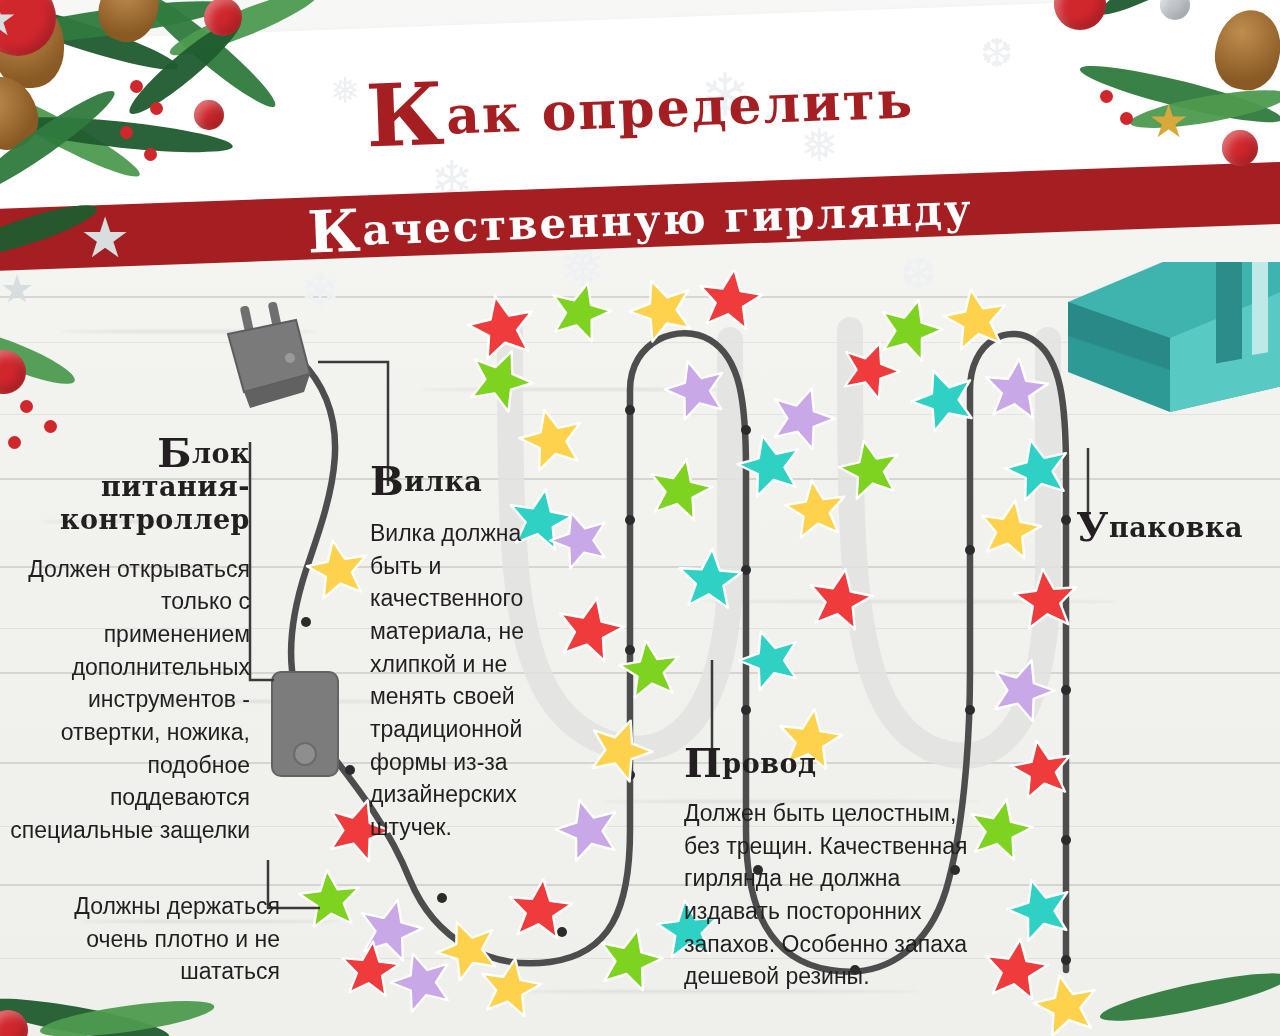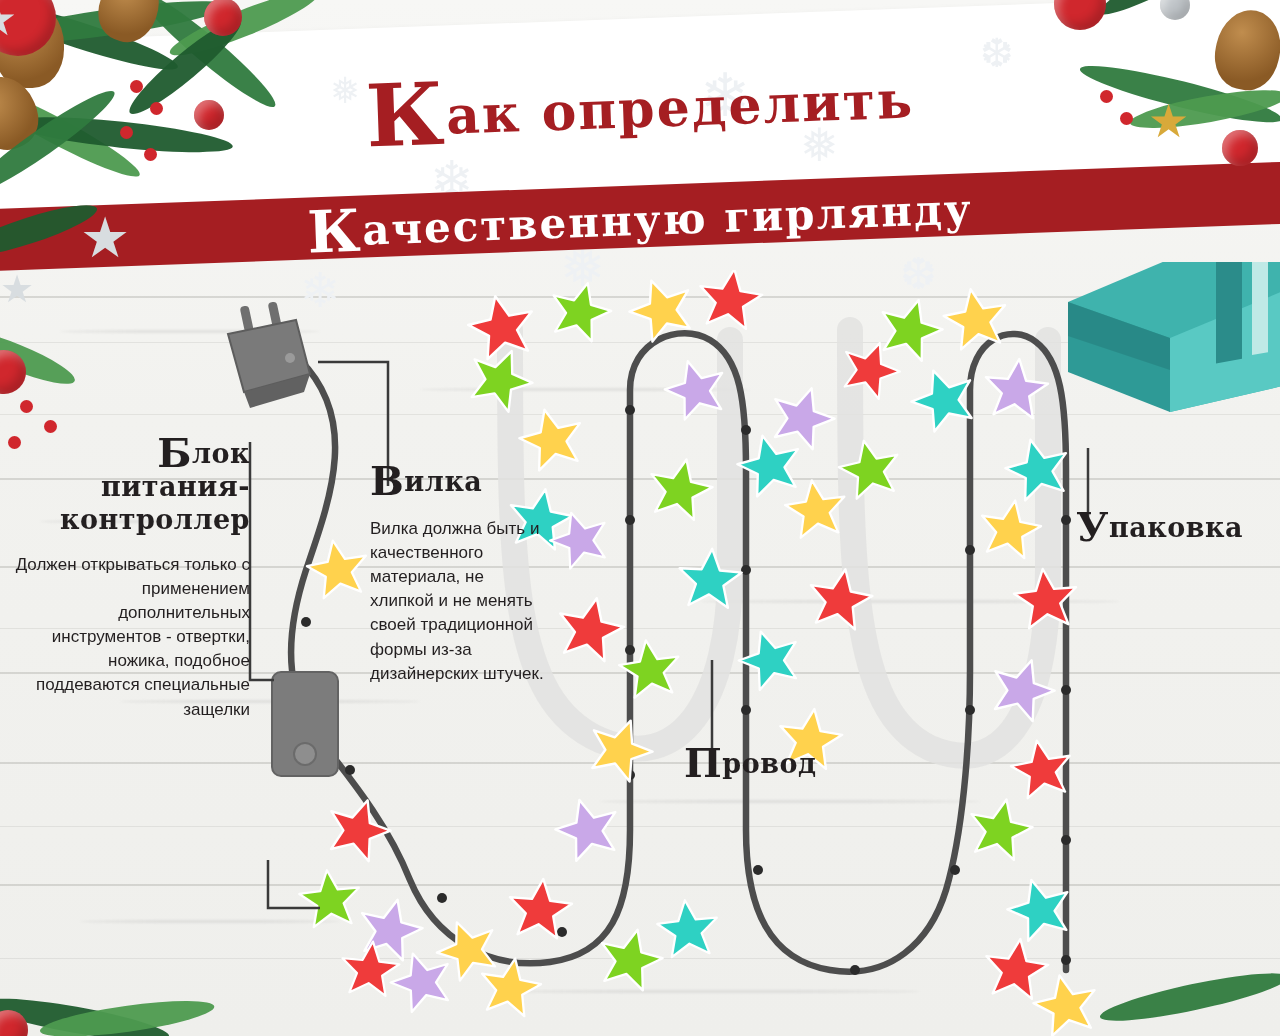--- a/index.html
+++ b/index.html
@@ -163,21 +163,21 @@
     font-weight: bold;
     color: #231f20;
     font-size: 27px;
     line-height: 1.22;
     letter-spacing: 0.5px;
   }
   .blk-title .cap { font-size: 40px; line-height: 0.7; vertical-align: -4px; }
   .blk-body {
     font-family: "Liberation Sans", sans-serif;
     color: #231f20;
-    font-size: 17px;
+    font-size: 23px;
     line-height: 1.42;
   }
   .t-right { text-align: right; }
   .leader { position: absolute; }
 </style>
 </head>
 <body>
 
 <div id="poster">
 
@@ -413,26 +413,28 @@
   </div>
 
   <div class="block" style="top:466px;left:370px;width:182px;">
     <div class="blk-title">
       <span class="cap">В</span><span>илка</span>
     </div>
     <div class="blk-body" style="margin-top:18px;">Вилка должна быть и качественного материала, не хлипкой и не менять своей традиционной формы из-за дизайнерских штучек.</div>
   </div>
 
   <div class="block t-right" style="top:874px;left:26px;width:254px;">
+    <div class="blk-body" style="margin-top:16px;">Должны держаться очень плотно и не шататься</div>
   </div>
 
   <div class="block" style="top:748px;left:684px;width:290px;">
     <div class="blk-title">
       <span class="cap">П</span><span>ровод</span>
     </div>
+    <div class="blk-body" style="margin-top:16px;">Должен быть целостным, без трещин. Качественная гирлянда не должна издавать посторонних запахов. Особенно запаха дешевой резины.</div>
   </div>
 
   <div class="block" style="top:512px;left:1076px;width:200px;">
     <div class="blk-title">
       <span class="cap">У</span><span>паковка</span>
     </div>
   </div>
 
 </div>
 

